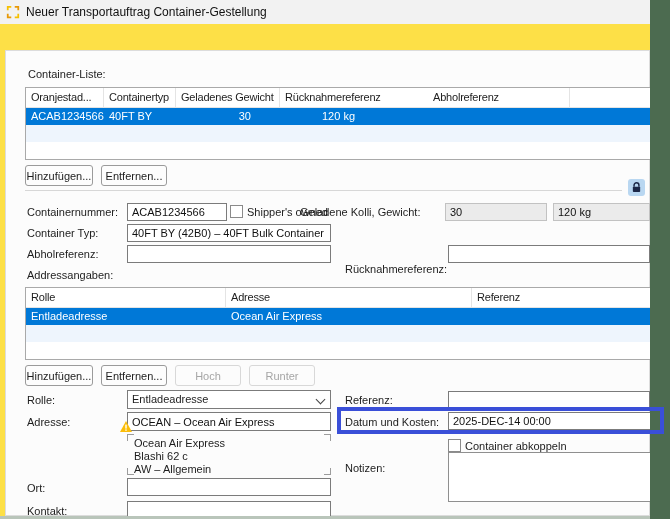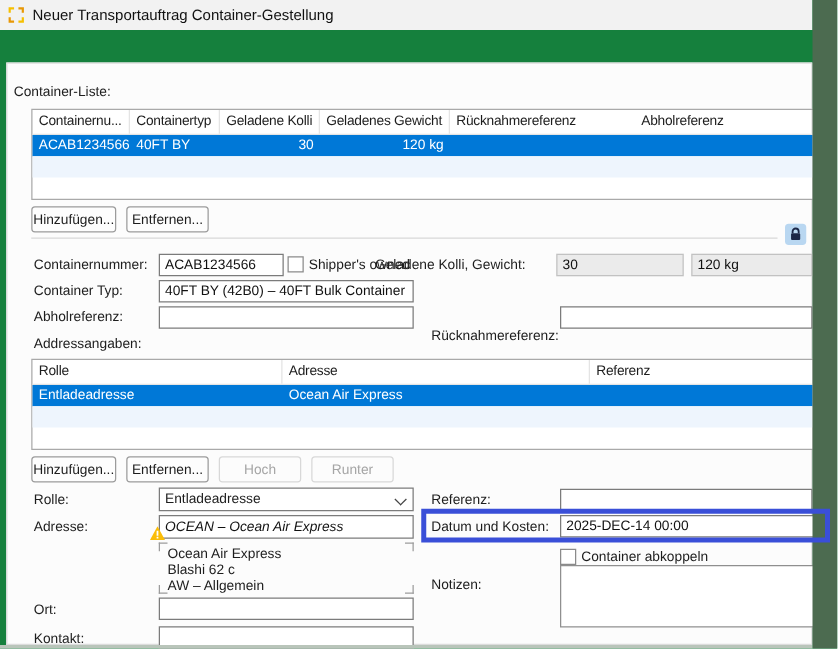--- a/index.html
+++ b/index.html
@@ -1,17 +1,17 @@
 <!DOCTYPE html>
 <html><head>
 <meta charset="utf-8">
 <style>
   *{margin:0;padding:0;box-sizing:border-box}
   html,body{background:#fff}
-  .screen{position:relative;width:670px;height:519px;background:#15803d;
+  .screen{position:relative;width:670px;height:519px;background:#fde047;
     font-family:"Liberation Sans",sans-serif;font-size:11px;color:#1d1d1d;overflow:hidden}
   .lbl{position:absolute;white-space:nowrap;color:#1d1d1d}
   .inp{position:absolute;height:18px;border:1px solid #7b7b7b;background:#fff;
     font:11px "Liberation Sans",sans-serif;padding:1px 4px;color:#111}
   .inp.ro{background:#ebebeb;border-color:#c2c2c2}
   .btn{position:absolute;height:21px;border:1px solid #9b9b9b;border-radius:3px;background:#fdfdfd;
     font:11px "Liberation Sans",sans-serif;color:#1d1d1d;cursor:default}
   .btn.dis{color:#a5a5a5;border-color:#d8d8d8;background:#fcfcfc}
   .titlebar{position:absolute;left:0;top:0;width:650px;height:24px;background:#f2f2f2}
   .title-text{position:absolute;left:26px;top:0;line-height:24px;font-size:12px;color:#111}
@@ -60,27 +60,26 @@
         <path d="M10 1 H15 V6 H13 V3 H10 Z" fill="#e89806"></path>
         <path d="M1 10 H3 V13 H6 V15 H1 Z" fill="#e89806"></path>
         <path d="M13 10 H15 V15 H10 V13 H13 Z" fill="#f6c000"></path>
       </svg>
     </span>
     <span class="title-text">Neuer Transportauftrag Container-Gestellung</span>
   </div>
 
   <div class="panel"></div>
 
-  <span class="lbl" style="left:11px;top:68px">Container-Liste:</span>
+  <span class="lbl" style="left:28px;top:68px">Container-Liste:</span>
 
   <div class="tbl" style="left:25px;top:87px;width:626px;height:73px">
     <div class="thead">
-      <div class="th" style="width:78px">Containernu...</div>
+      <div class="th" style="width:78px">Oranjestad...</div>
       <div class="th" style="width:72px">Containertyp</div>
-      <div class="th" style="width:80px">Geladene Kolli</div>
       <div class="th" style="width:104px">Geladenes Gewicht</div>
       <div class="th" style="width:148px;border-right:none">Rücknahmereferenz</div>
       <div class="th" style="width:142px">Abholreferenz</div>
     </div>
     <div class="tr sel">
       <div class="td" style="width:78px">ACAB1234566</div>
       <div class="td" style="width:72px">40FT BY</div>
       <div class="td num" style="width:80px">30</div>
       <div class="td num" style="width:104px">120 kg</div>
       <div class="td" style="width:142px"></div>
@@ -141,21 +140,21 @@
 
   <span class="lbl" style="left:27px;top:394px">Rolle:</span>
   <div class="dd" style="left:127px;top:390px;width:204px">
     <span>Entladeadresse</span>
     <span class="chev"></span>
   </div>
   <span class="lbl" style="left:345px;top:394px">Referenz:</span>
   <input class="inp" style="left: 448px; top: 391px; width: 202px;" value="">
 
   <span class="lbl" style="left:27px;top:416px">Adresse:</span>
-  <input class="inp" style="left: 127px; top: 412px; width: 204px; height: 19px; font-style: italic;" value="OCEAN – Ocean Air Express">
+  <input class="inp" style="left: 127px; top: 412px; width: 204px; height: 19px;" value="OCEAN – Ocean Air Express">
   <span style="position:absolute;left:120px;top:421px;z-index:4">
     <svg width="12" height="11" viewBox="0 0 12 11">
       <path d="M6 0 L12 11 H0 Z" fill="#fbbd08"></path>
       <rect x="5.3" y="3.6" width="1.4" height="4" fill="#fff"></rect>
       <rect x="5.3" y="8.4" width="1.4" height="1.4" fill="#fff"></rect>
     </svg>
   </span>
 
   <div class="hl-rect"></div>
   <span class="lbl" style="left:345px;top:416px">Datum und Kosten:</span>

